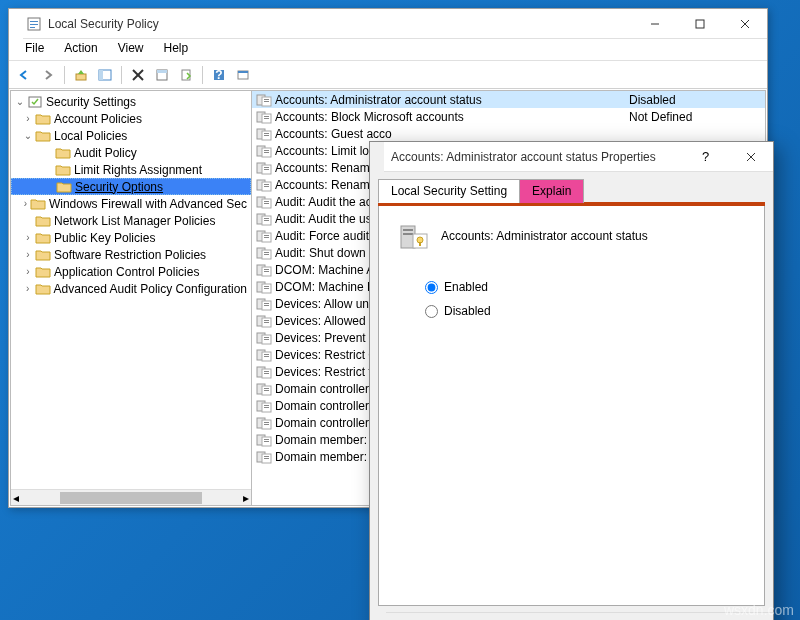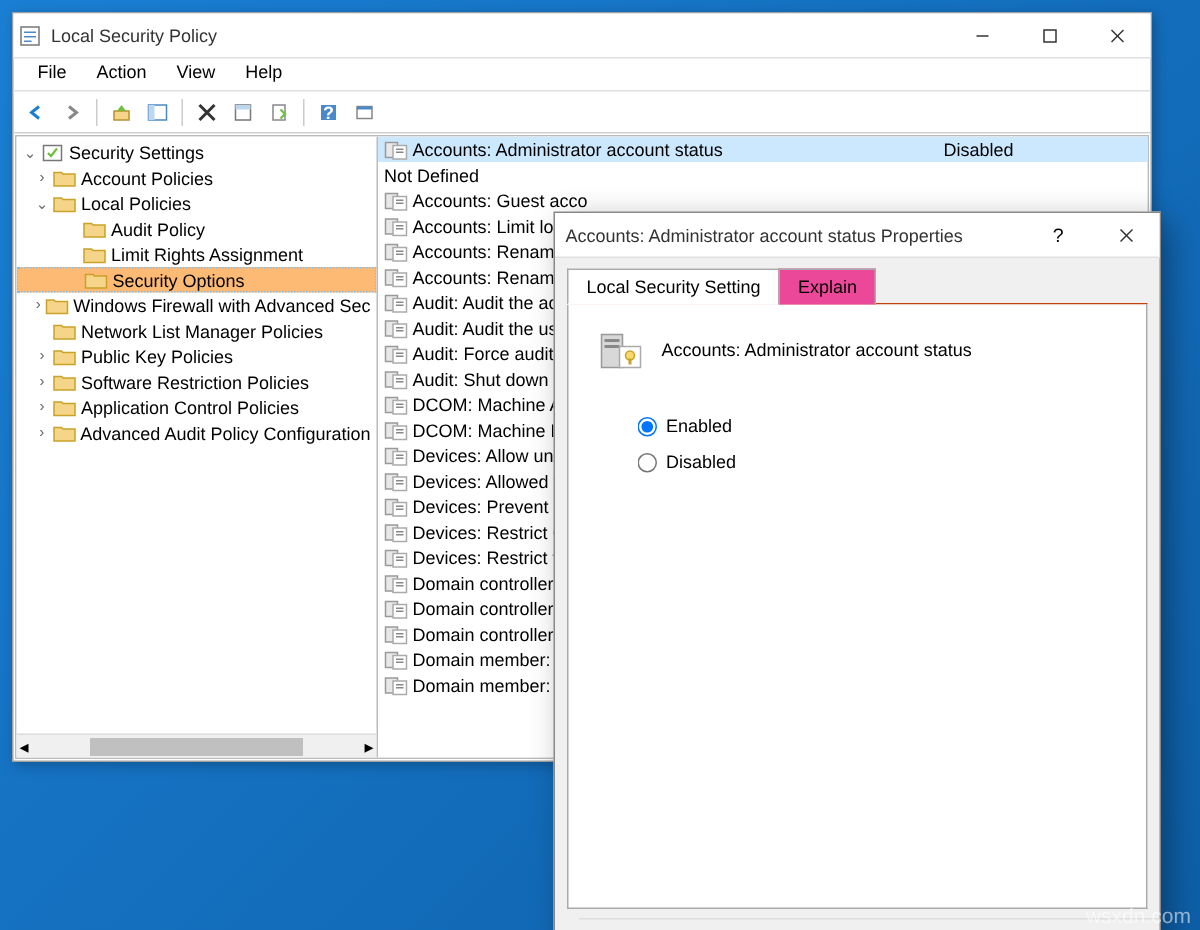--- a/index.html
+++ b/index.html
@@ -1,39 +1,39 @@
 <!DOCTYPE html>
 <html><head>
 <meta charset="utf-8">
 <style>
 * { box-sizing: border-box; margin: 0; padding: 0; font-family: "Segoe UI", Tahoma, sans-serif; font-size: 12px; }
 body { background: linear-gradient(135deg, #1a7fd4 0%, #0e5fa8 100%); width: 800px; height: 620px; position: relative; overflow: hidden; }
 
 
 .mmc-window { position: absolute; left: 8px; top: 8px; width: 760px; height: 500px; background: #fff; border: 1px solid #a0a0a0; box-shadow: 2px 2px 8px rgba(0,0,0,.25); display: flex; flex-direction: column; }
-.titlebar { height: 30px; display: flex; align-items: center; padding: 0 0 0 3px; background: #fff; border-bottom: 1px solid #e0e0e0; }
+.titlebar { height: 30px; display: flex; align-items: center; padding: 0 0 0 3px; background: #fff; border-bottom: 1px solid #e0e0e0; margin-left: 14px; }
 .titlebar .app-icon { width: 16px; height: 16px; margin-right: 6px; }
 .titlebar .title { flex: 1; color: #333; }
 .win-btns { display: flex; }
 .win-btn { width: 45px; height: 29px; display: flex; align-items: center; justify-content: center; cursor: pointer; }
 
 .menubar { height: 22px; display: flex; align-items: flex-start; padding: 0 6px; border-bottom: 1px solid #e0e0e0; }
 .menubar span { padding: 2px 10px; cursor: pointer; }
 
 .toolbar { height: 28px; display: flex; align-items: center; padding: 0 4px; border-bottom: 1px solid #d0d0d0; gap: 2px; }
 .tbtn { width: 22px; height: 22px; display: flex; align-items: center; justify-content: center; border: 1px solid transparent; cursor: pointer; }
 .tsep { width: 1px; height: 18px; background: #ccc; margin: 0 3px; }
 
 .content { flex: 1; display: flex; overflow: hidden; border: 1px solid #bbb; margin: 1px; }
 
 
 .tree-panel { width: 241px; border-right: 1px solid #bbb; overflow: auto; background: #fff; position: relative; }
 .tree { padding: 2px 0; white-space: nowrap; }
 .tree-node { display: flex; align-items: center; height: 17px; padding-right: 4px; cursor: pointer; }
-.tree-node.selected { background: #fdba74; border: 1px dotted #83beec; }
+.tree-node.selected { background: #3b82f6; border: 1px dotted #83beec; text-decoration: underline; }
 .exp { width: 14px; text-align: center; font-size: 10px; color: #666; cursor: pointer; user-select: none; }
 .exp.empty { visibility: hidden; }
 .node-icon { width: 16px; height: 16px; margin-right: 3px; flex-shrink: 0; }
 .tree-label { }
 .depth1 { padding-left: 2px; } .depth2 { padding-left: 10px; } .depth3 { padding-left: 30px; }
 
 
 .list-panel { flex: 1; display: flex; flex-direction: column; overflow: hidden; background: #fff; }
 .list-header { display: flex; height: 22px; border-bottom: 1px solid #d0d0d0; background: #fff; }
 .col-h { padding: 3px 8px; border-right: 1px solid #e0e0e0; color: #333; }
@@ -43,21 +43,21 @@
 .list-row { display: flex; height: 17px; align-items: center; cursor: pointer; }
 .list-row.selected { background: #cce8ff; }
 .cell-policy { flex: 1; display: flex; align-items: center; padding-left: 4px; overflow: hidden; white-space: nowrap; }
 .cell-setting { width: 140px; padding-left: 4px; white-space: nowrap; overflow: hidden; }
 .policy-icon { width: 16px; height: 14px; margin-right: 3px; flex-shrink: 0; }
 
 
 .dialog { position: absolute; left: 369px; top: 141px; width: 405px; height: 512px; background: #f0f0f0; border: 1px solid #888; box-shadow: 6px 6px 20px rgba(0,0,0,.35); display: flex; flex-direction: column; }
 .dialog .titlebar { background: #fff; }
 .dlg-body { flex: 1; padding: 6px 8px; display: flex; flex-direction: column; }
-.tabs { display: flex; border-bottom: 1px solid #c2410c; }
+.tabs { display: flex; border-bottom: 4px solid #c2410c; }
 .tab { padding: 4px 12px 4px; background: #ec4899; border: 1px solid #aaa; border-bottom: none; margin-right: -1px; cursor: pointer; position: relative; top: 1px; }
 .tab.active { background: #fff; border-bottom: 1px solid #fff; }
 .tab-page { flex: 1; background: #fff; border: 1px solid #aaa; border-top: none; padding: 14px 18px; }
 .prop-row { display: flex; align-items: center; gap: 12px; margin-bottom: 28px; }
 .prop-icon { width: 32px; height: 32px; }
 .radio-group { margin-left: 28px; }
 .radio { display: flex; align-items: center; gap: 6px; margin-bottom: 10px; cursor: pointer; }
 .radio input { width: 13px; height: 13px; }
 .btn-row { display: flex; justify-content: flex-end; gap: 6px; padding: 8px; border-top: 1px solid #ddd; margin-left: 16px; }
 .btn { min-width: 72px; height: 23px; border: 1px solid #999; background: #e1e1e1; cursor: pointer; }
@@ -299,20 +299,31 @@
                   <rect x="6" y="4" width="9" height="9" fill="#fff" stroke="#aaa"></rect>
                   <rect x="8" y="6" width="5" height="1" fill="#888"></rect>
                   <rect x="8" y="8" width="5" height="1" fill="#888"></rect>
                 </svg>
               </span>
               <span>Accounts: Administrator account status</span>
             </div>
             <div class="cell-setting">Disabled</div>
           </div>
           <div class="list-row">
+            <div class="cell-policy">
+              <span class="policy-icon">
+                <svg viewBox="0 0 16 14">
+                  <rect x="1" y="2" width="8" height="10" fill="#e8e8e8" stroke="#999"></rect>
+                  <rect x="6" y="4" width="9" height="9" fill="#fff" stroke="#aaa"></rect>
+                  <rect x="8" y="6" width="5" height="1" fill="#888"></rect>
+                  <rect x="8" y="8" width="5" height="1" fill="#888"></rect>
+                </svg>
+              </span>
+              <span>Accounts: Block Microsoft accounts</span>
+            </div>
             <div class="cell-setting">Not Defined</div>
           </div>
           <div class="list-row">
             <div class="cell-policy">
               <span class="policy-icon">
                 <svg viewBox="0 0 16 14">
                   <rect x="1" y="2" width="8" height="10" fill="#e8e8e8" stroke="#999"></rect>
                   <rect x="6" y="4" width="9" height="9" fill="#fff" stroke="#aaa"></rect>
                   <rect x="8" y="6" width="5" height="1" fill="#888"></rect>
                   <rect x="8" y="8" width="5" height="1" fill="#888"></rect>

